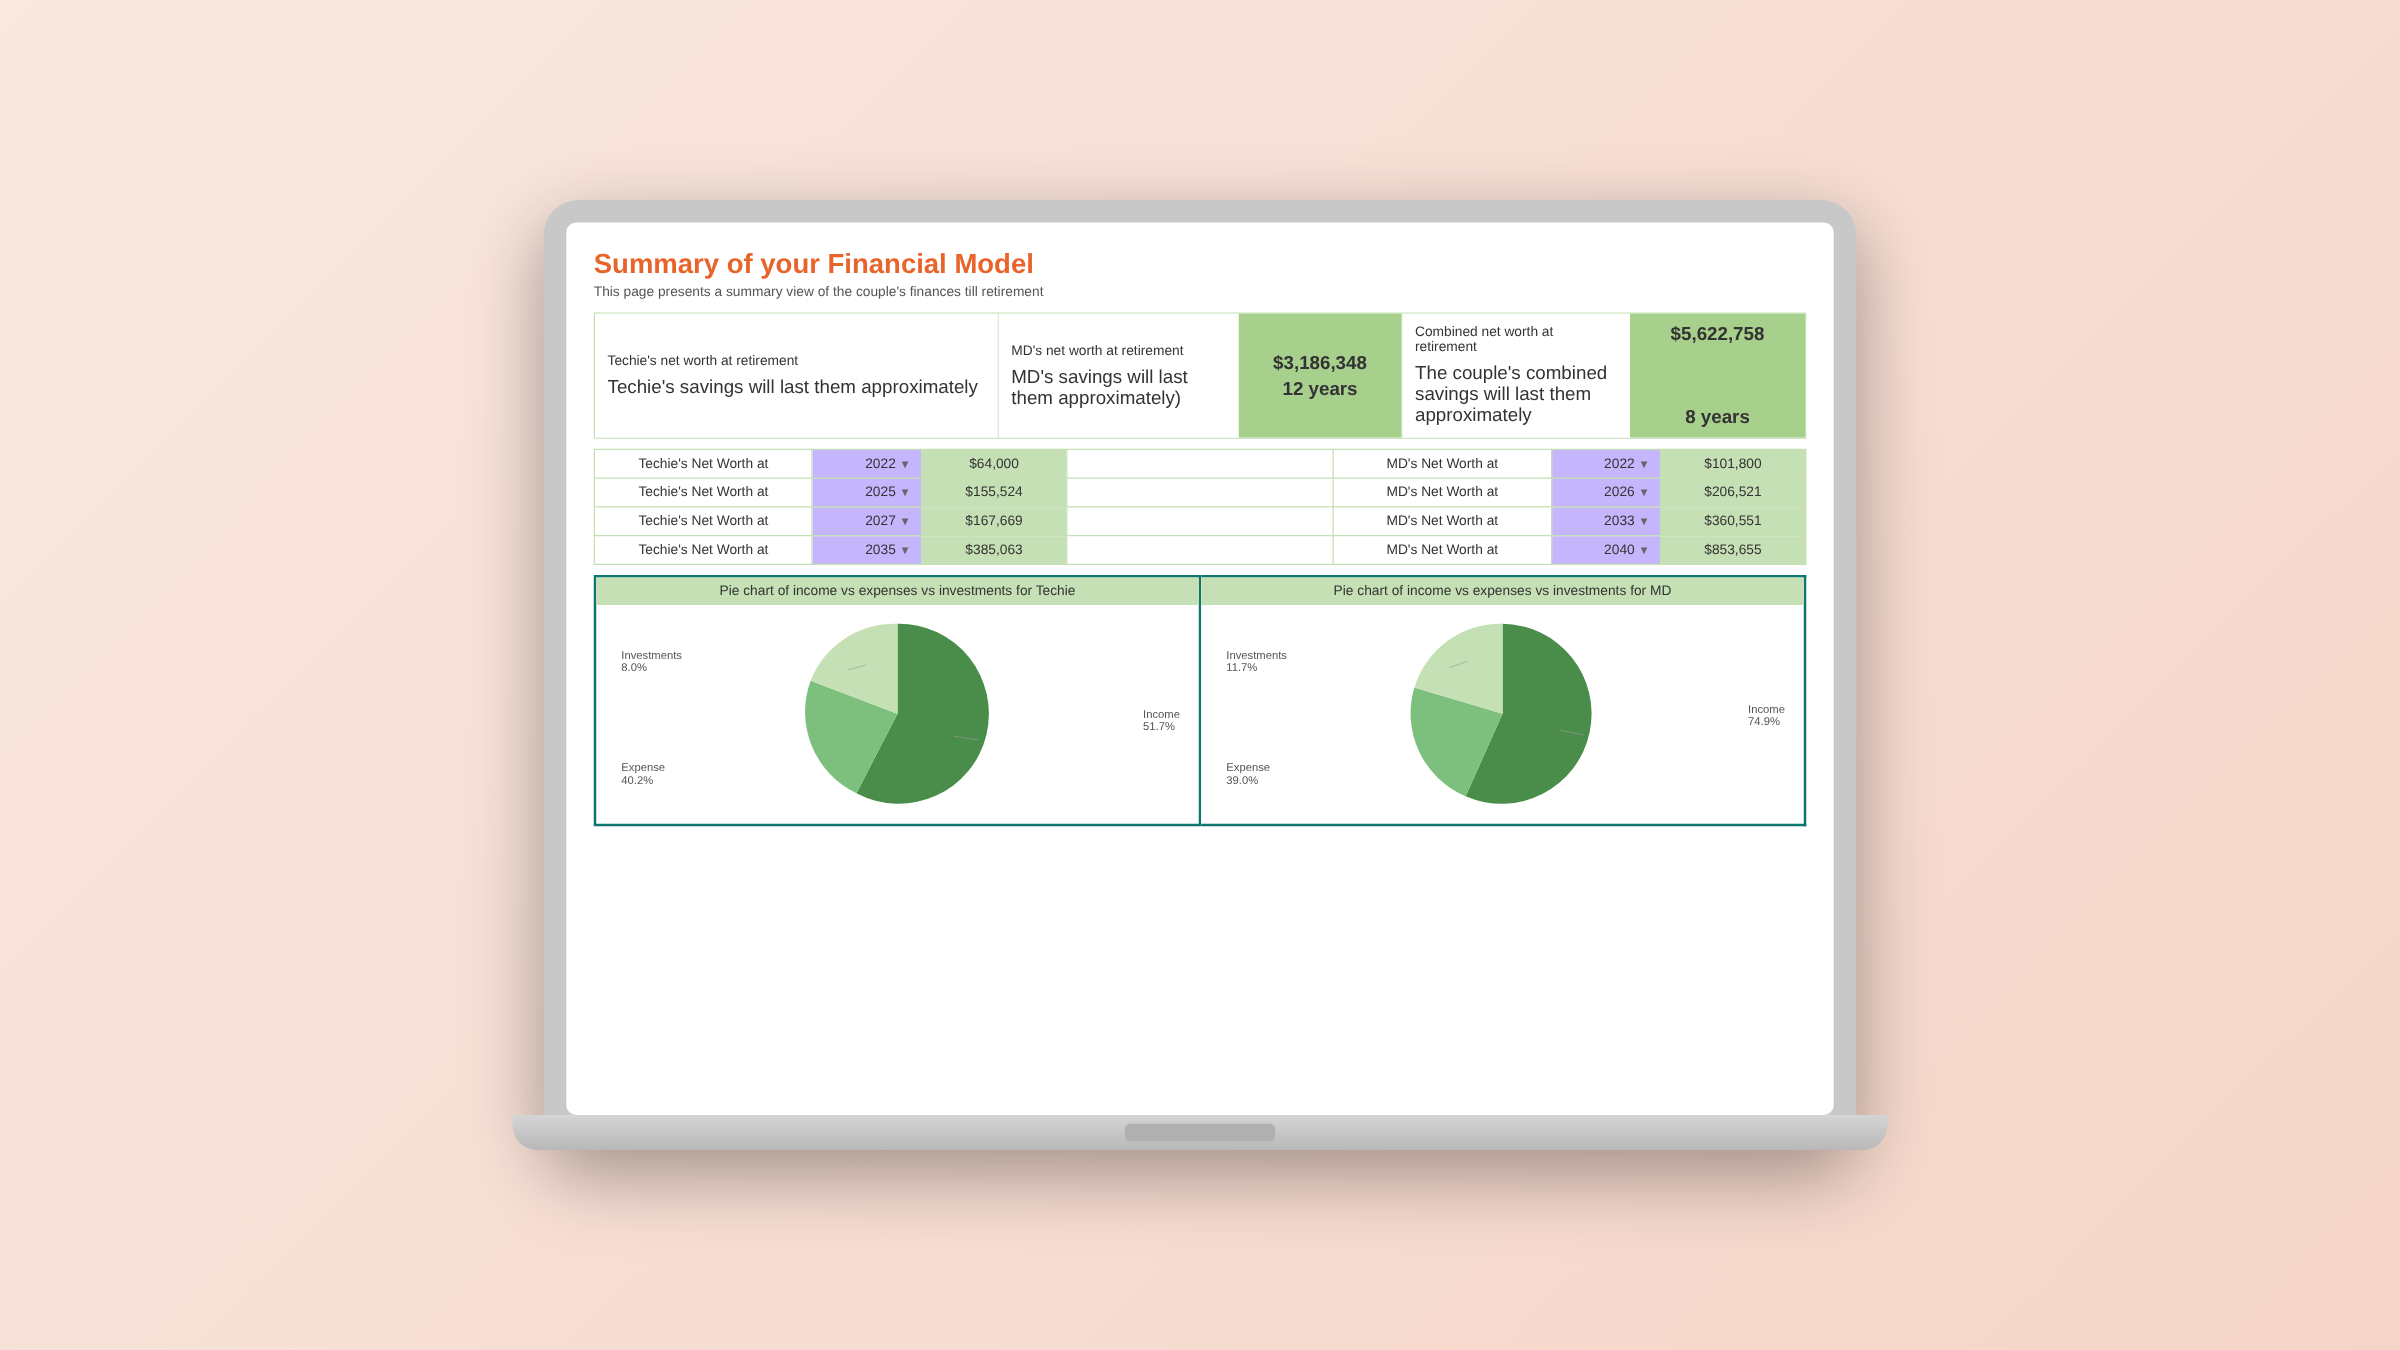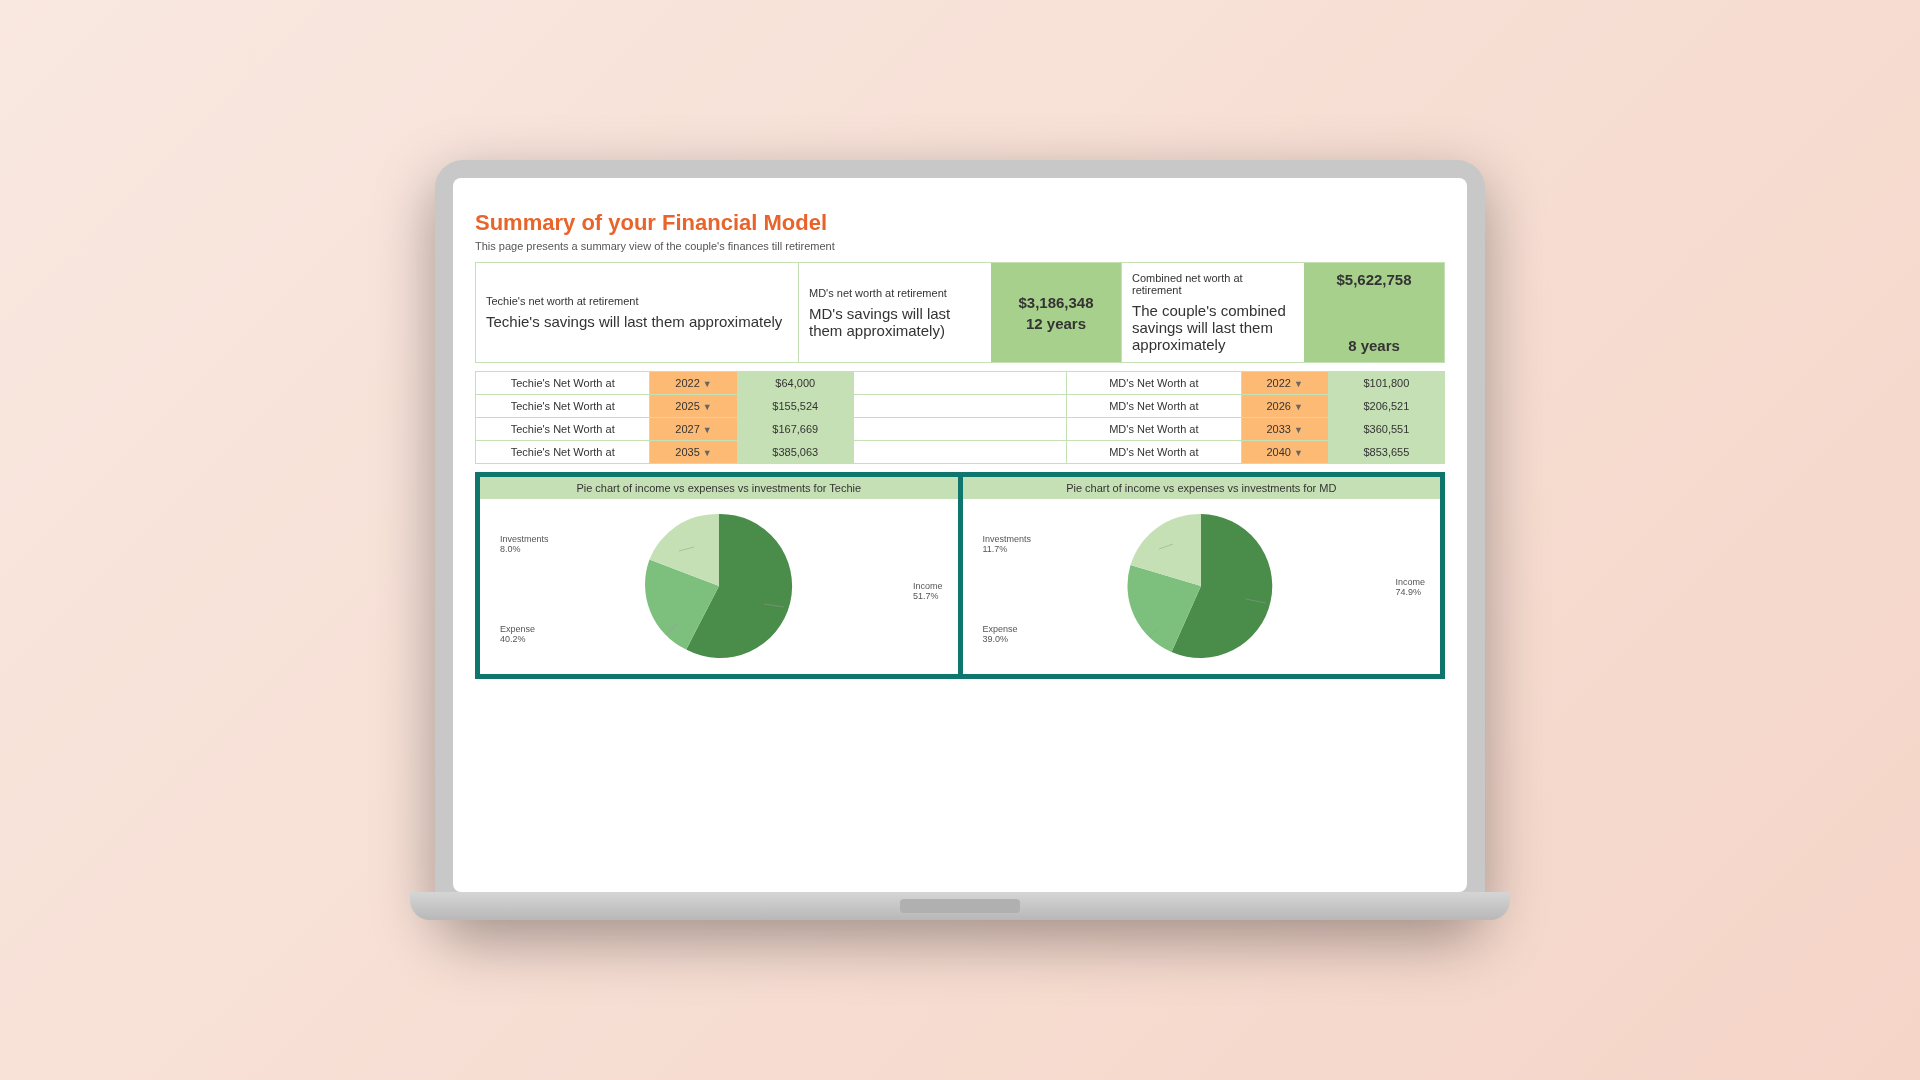--- a/index.html
+++ b/index.html
@@ -43,21 +43,21 @@
       justify-content: center;
       margin-top: 0;
     }
     .trackpad {
       width: 120px;
       height: 14px;
       background: #b0b0b0;
       border-radius: 4px;
     }
     .content {
-      padding: 32px 22px;
+      padding: 20px 22px;
       overflow: hidden;
     }
     .page-title {
       font-size: 22px;
       font-weight: bold;
       color: #e8642a;
       margin-bottom: 4px;
     }
     .subtitle {
       font-size: 11px;
@@ -123,31 +123,31 @@
       width: 100%;
       border-collapse: collapse;
       margin-bottom: 8px;
       font-size: 11px;
     }
     .data-table td {
       border: 1px solid #c5e0b4;
       padding: 5px 8px;
     }
     .td-label { background: #fff; color: #333; text-align: center; width: 18%; }
-    .td-year { background: #fdba74; color: #333; text-align: center; width: 9%; }
+    .td-year { background: #c4b5fd; color: #333; text-align: right; width: 9%; }
     .td-value { background: #c5e0b4; color: #333; text-align: center; width: 12%; font-weight: normal; }
     
     .pie-section {
       display: flex;
       gap: 0;
     }
     .pie-half {
       flex: 1;
       background: #fff;
-      border: 5px solid #0f766e;
+      border: 2px solid #0f766e;
     }
     .pie-title {
       background: #c5e0b4;
       text-align: center;
       font-size: 11px;
       padding: 5px;
       color: #333;
     }
     .pie-content {
       display: flex;

